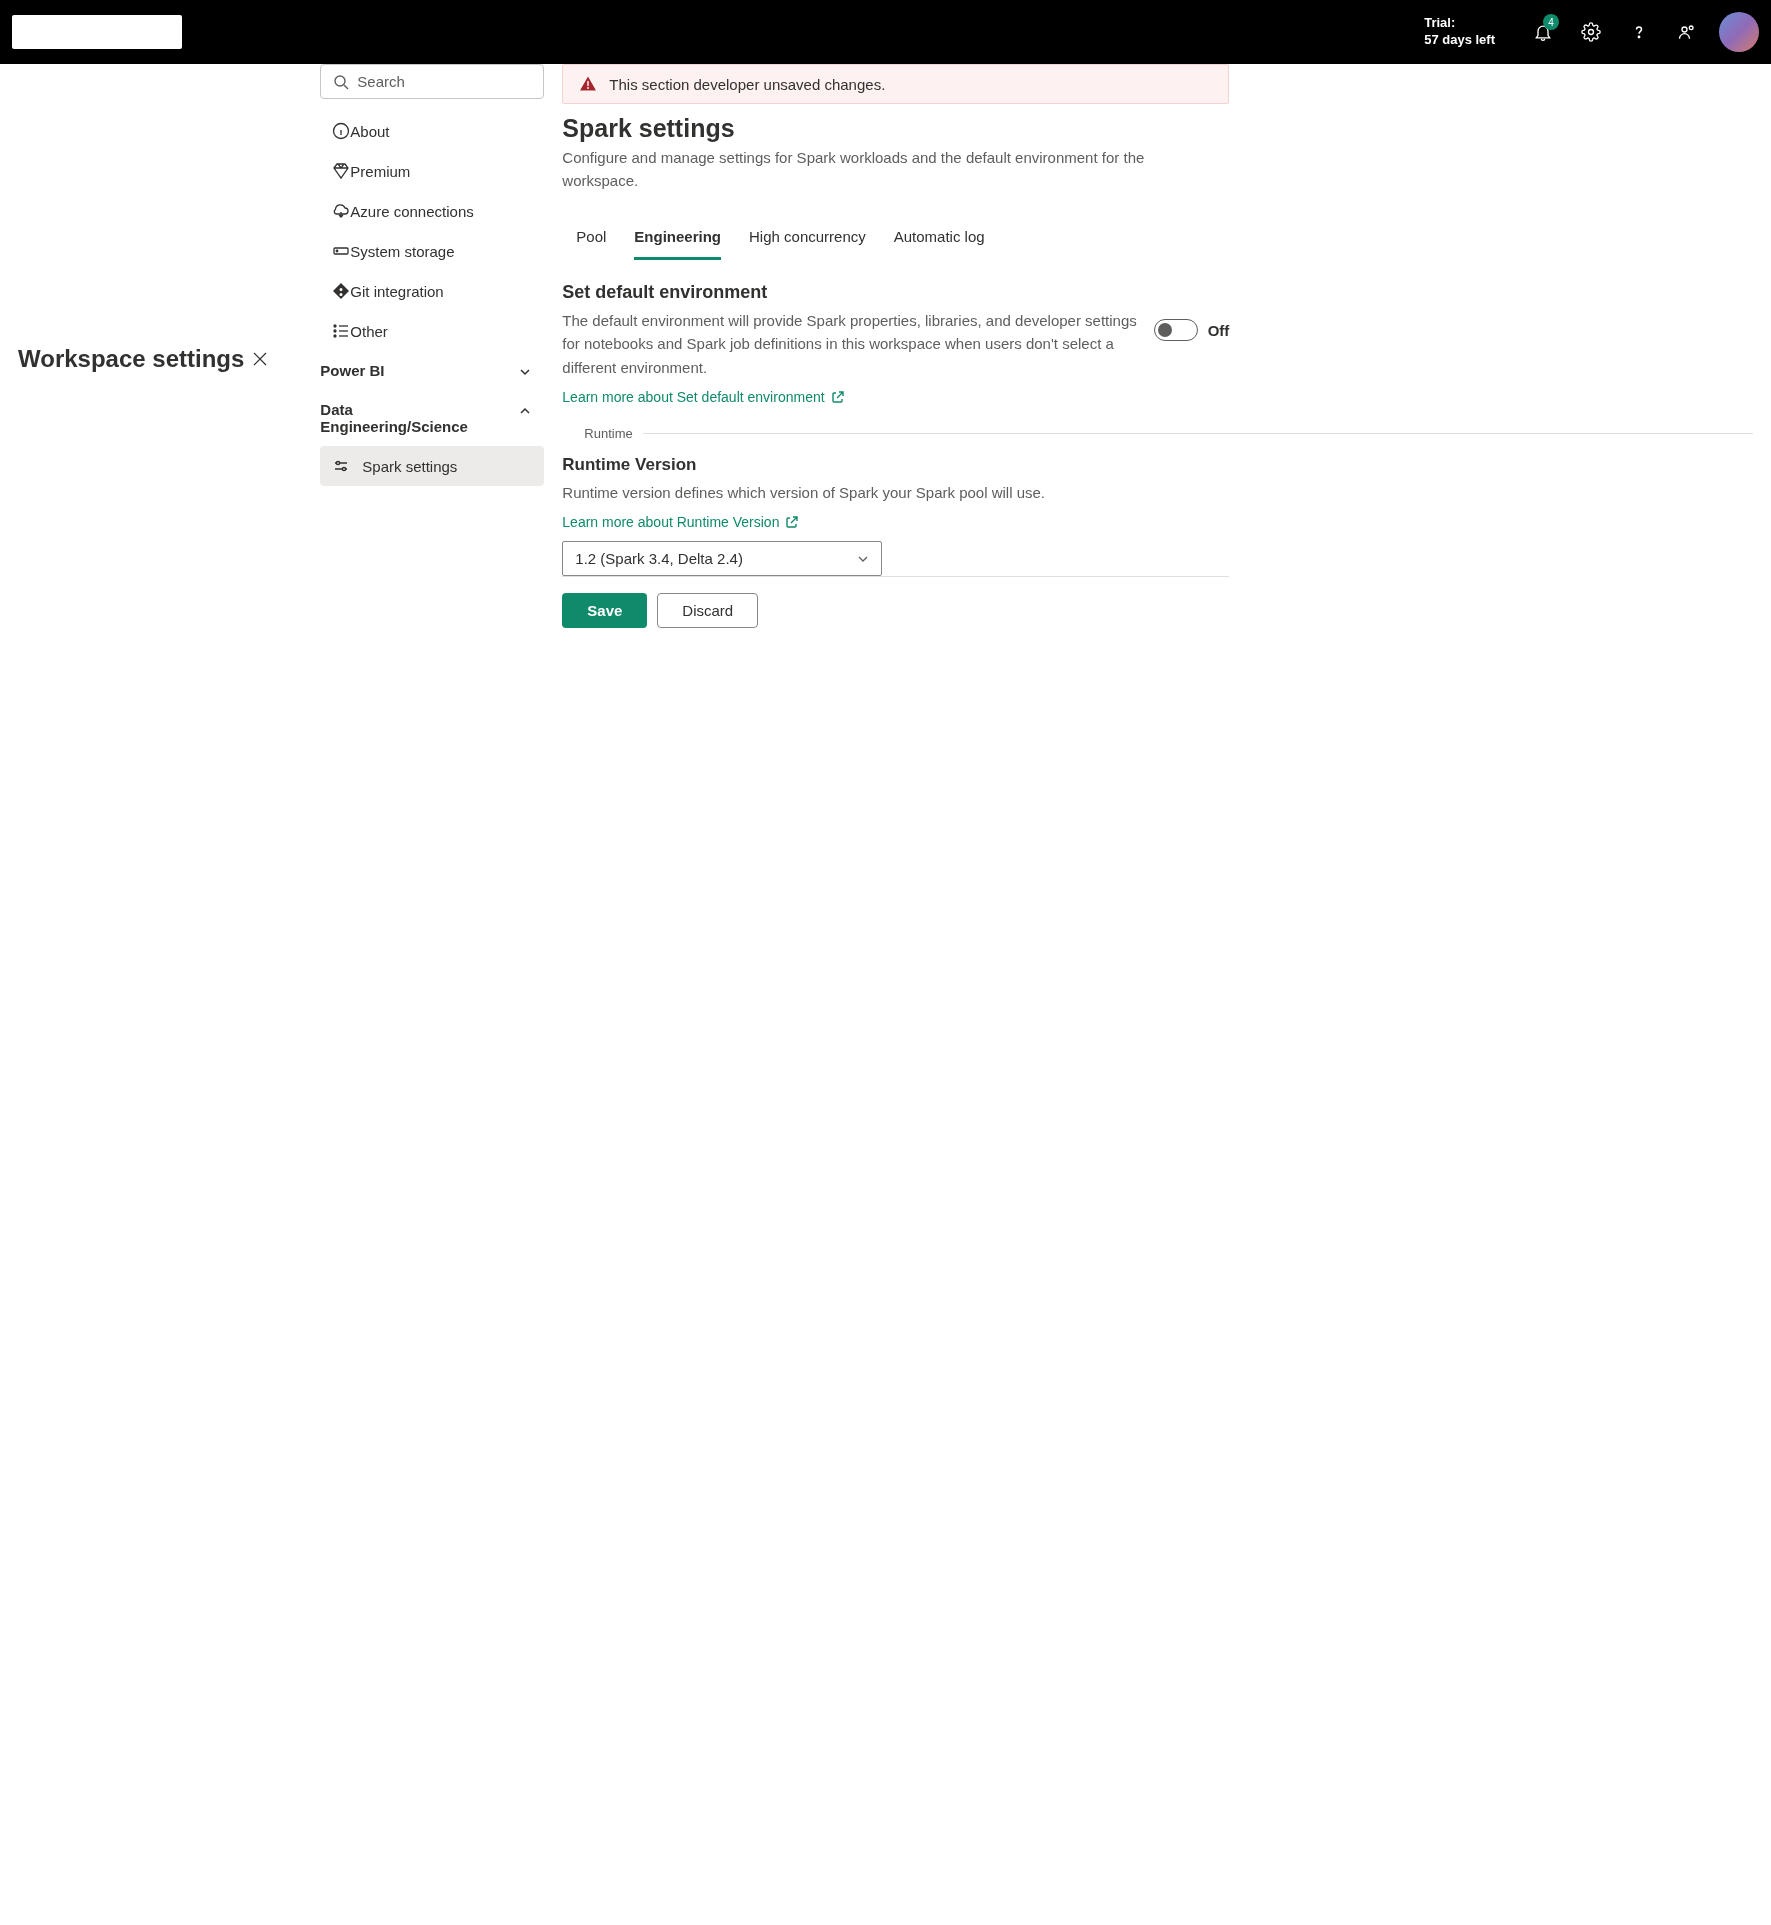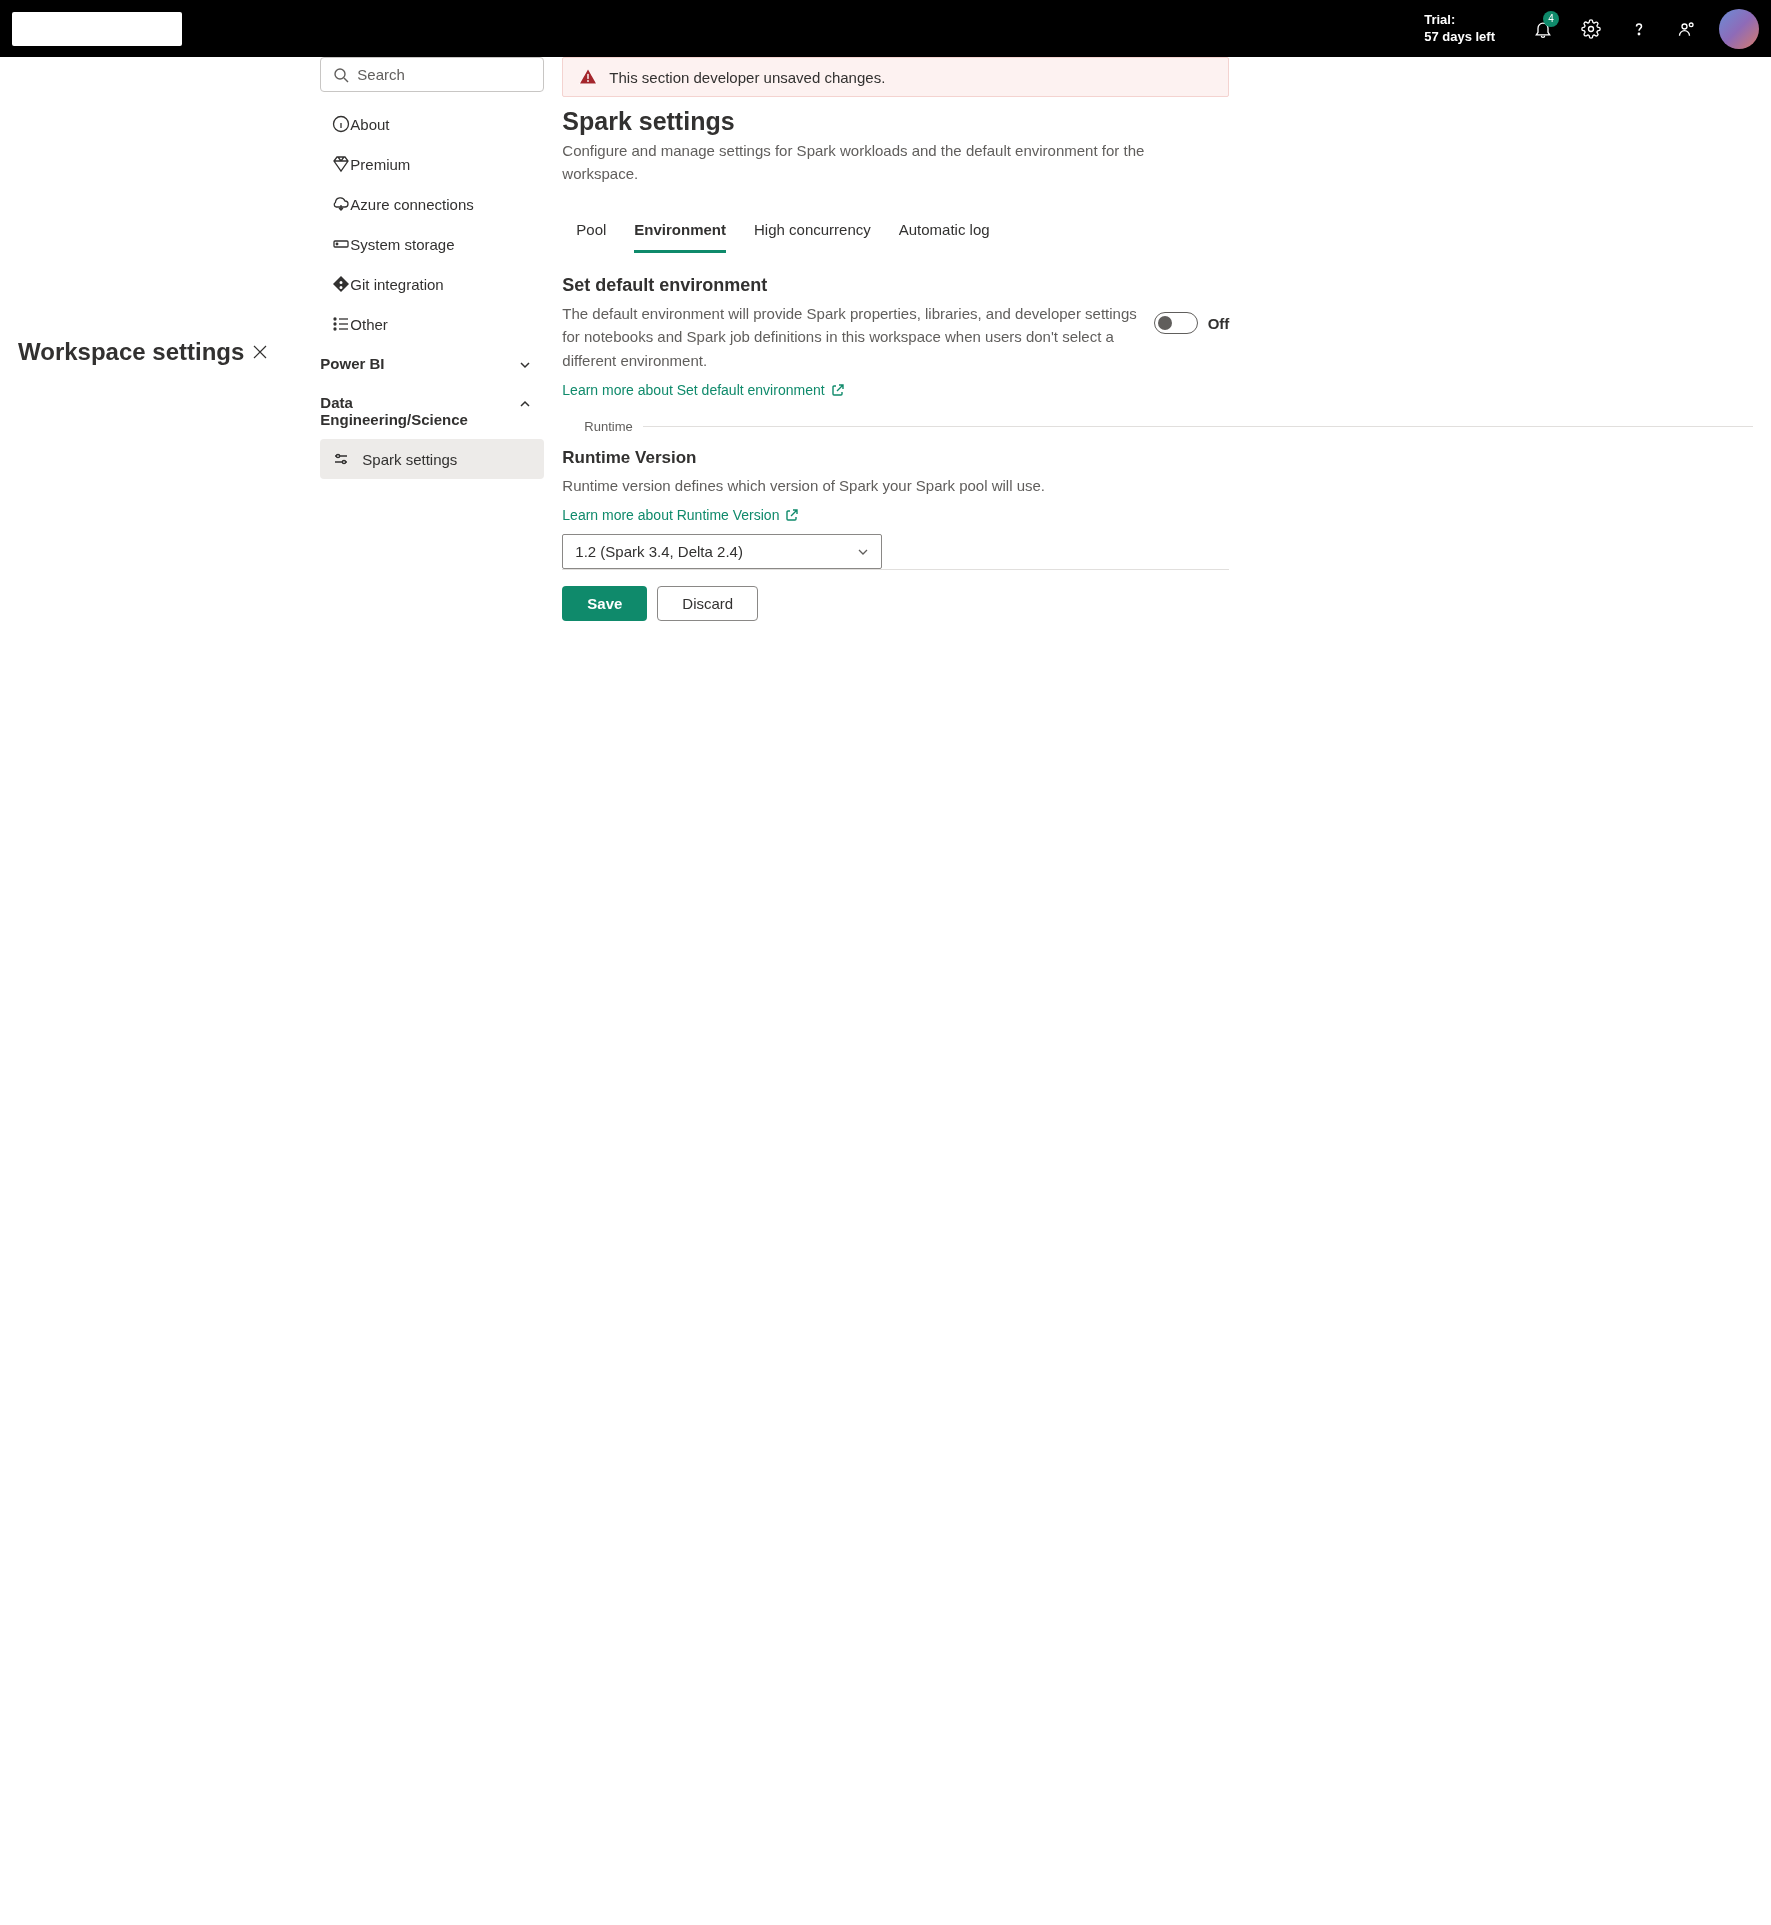--- a/index.html
+++ b/index.html
@@ -1,19 +1,19 @@
 <!DOCTYPE html>
 <html><head>
   <meta charset="utf-8">
   <style>
     * { box-sizing: border-box; margin: 0; padding: 0; }
     body { font-family: "Segoe UI", -apple-system, sans-serif; color: #323130; background: #fff; }
     
     
-    .top-bar { background: #000; height: 57px; display: flex; align-items: center; padding: 0 12px; color: #fff; }
+    .top-bar { background: #000; height: 64px; display: flex; align-items: center; padding: 0 12px; color: #fff; }
     .top-bar-search { background: #fff; width: 170px; height: 34px; border-radius: 2px; }
     .top-bar-spacer { flex: 1; }
     .trial-info { font-size: 13px; font-weight: 600; line-height: 1.3; margin-right: 24px; }
     .top-icon-btn { position: relative; width: 48px; height: 48px; display: flex; align-items: center; justify-content: center; cursor: pointer; }
     .top-icon-btn svg { width: 20px; height: 20px; }
     .badge { position: absolute; top: 6px; right: 8px; background: #0f8a6b; color: #fff; border-radius: 10px; min-width: 16px; height: 16px; font-size: 10px; display: flex; align-items: center; justify-content: center; padding: 0 4px; }
     .avatar { width: 40px; height: 40px; border-radius: 50%; background: linear-gradient(135deg, #6b8dd6, #8e6bb8, #d67b6b); margin-left: 8px; cursor: pointer; }
     
     
     .page { display: flex; flex-direction: row; height: calc(1925px / 1771 * 100vw - 54px); }
@@ -214,21 +214,21 @@
               <circle cx="9" cy="13" r="0.9" fill="#fff"></circle>
             </svg>
           <span>This section developer unsaved changes.</span>
         </div>
 
         <h2 class="section-title">Spark settings</h2>
         <p class="section-desc">Configure and manage settings for Spark workloads and the default environment for the workspace.</p>
 
         <div class="tabs">
           <div class="tab">Pool</div>
-          <div class="tab active">Environment</div>
+          <div class="tab active">Engineering</div>
           <div class="tab">High concurrency</div>
           <div class="tab">Automatic log</div>
         </div>
 
         <div class="setting-block">
           <div class="setting-head">
             <div>
               <div class="setting-name">Set default environment</div>
               <p class="setting-desc">The default environment will provide Spark properties, libraries, and developer settings for notebooks and Spark job definitions in this workspace when users don't select a different environment.</p>
             </div>

